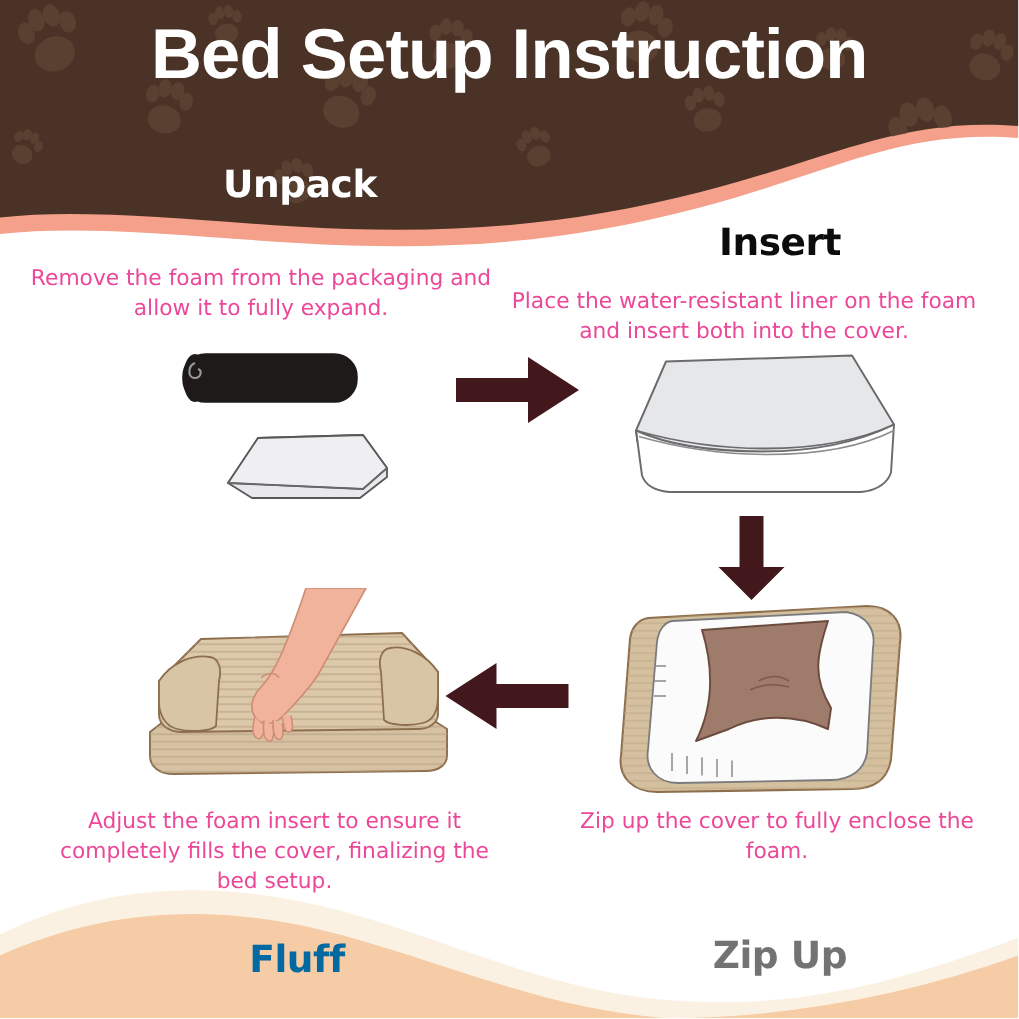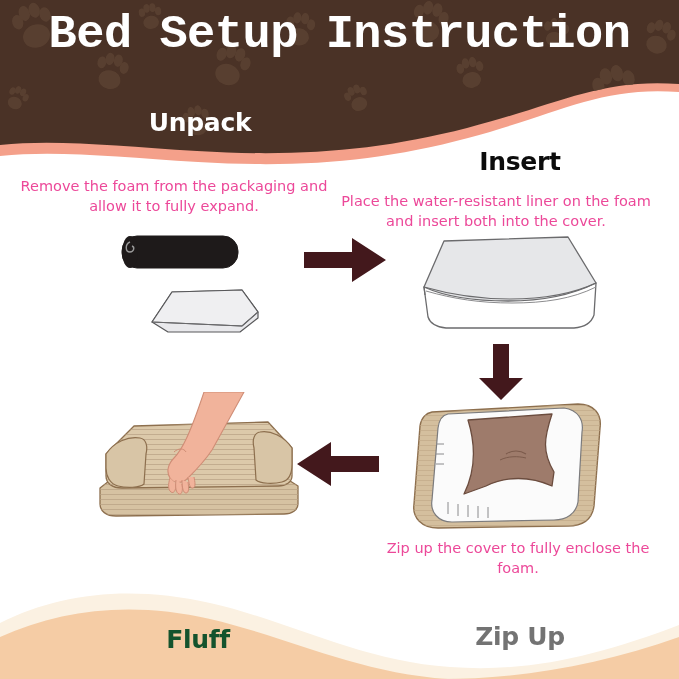--- a/index.html
+++ b/index.html
@@ -14,31 +14,31 @@
 
   
   .header-wrap{position:absolute;left:0;top:0;width:679px;height:185px;z-index:1;}
   .header-wrap svg{display:block;}
 
   .title{
     position:absolute;left:0;top:8px;width:679px;
     text-align:center;
     font-size:47px;font-weight:bold;letter-spacing:-0.5px;
     color:#ffffff;z-index:5;
-    font-family:Liberation Mono, monospace;
+    font-family:Liberation Sans, sans-serif;
   }
   .step-label{
     position:absolute;z-index:6;
     font-size:25px;font-weight:bold;
     font-family:"DejaVu Sans", sans-serif;
     letter-spacing:-0.3px;
   }
   #label-unpack{left:60px;top:108px;width:280px;text-align:center;color:#ffffff;}
   #label-insert{left:380px;top:108px;width:280px;text-align:center;color:#0c0c0c;margin-top:39px;}
-  #label-fluff{left:58px;top:625px;width:280px;text-align:center;color:#14532d;z-index:9;}
+  #label-fluff{left:58px;top:625px;width:280px;text-align:center;color:#0369a1;z-index:9;}
   #label-zipup{left:380px;top:622px;width:280px;text-align:center;color:#737373;z-index:9;}
 
   
   .footer-wrap{position:absolute;left:0;bottom:0;width:679px;height:110px;z-index:2;}
   .footer-wrap svg{display:block;}
 
   
   .caption{
     position:absolute;
     text-align:center;
@@ -107,20 +107,21 @@
       </g>
     </svg>
   </div>
 
   <div class="title">Bed Setup Instruction</div>
   <div class="step-label" id="label-unpack">Unpack</div>
   <div class="step-label" id="label-insert">Insert</div>
 
   <div class="caption" id="cap-unpack">Remove the foam from the packaging and allow it to fully expand.</div>
   <div class="caption" id="cap-insert">Place the water-resistant liner on the foam and insert both into the cover.</div>
+  <div class="caption" id="cap-fluff">Adjust the foam insert to ensure it completely fills the cover, finalizing the bed setup.</div>
   <div class="caption" id="cap-zipup">Zip up the cover to fully enclose the foam.</div>
 
   <div class="art" id="art-unpack">
     <svg width="180" height="112" viewBox="0 0 180 112" xmlns="http://www.w3.org/2000/svg">
 
       <g>
         <rect x="14" y="4" width="116" height="32" rx="15" fill="#1E1A1A" stroke="#1E1A1A" stroke-width="1"></rect>
         <ellipse cx="22" cy="20" rx="8" ry="16" fill="#1E1A1A"></ellipse>
         <path d="M22,10 C17,12 17,20 22,20 C26,20 27,15 24,14" fill="none" stroke="#9a9a9a" stroke-width="1.4"></path>
       </g>

